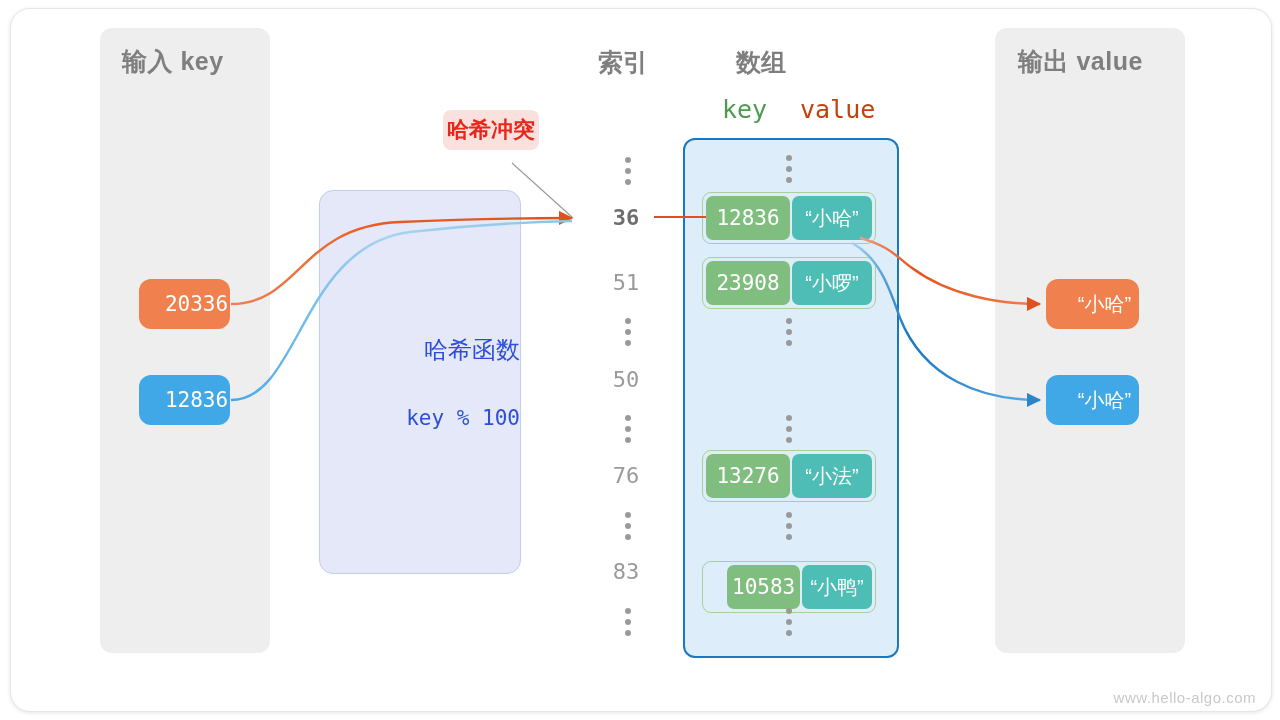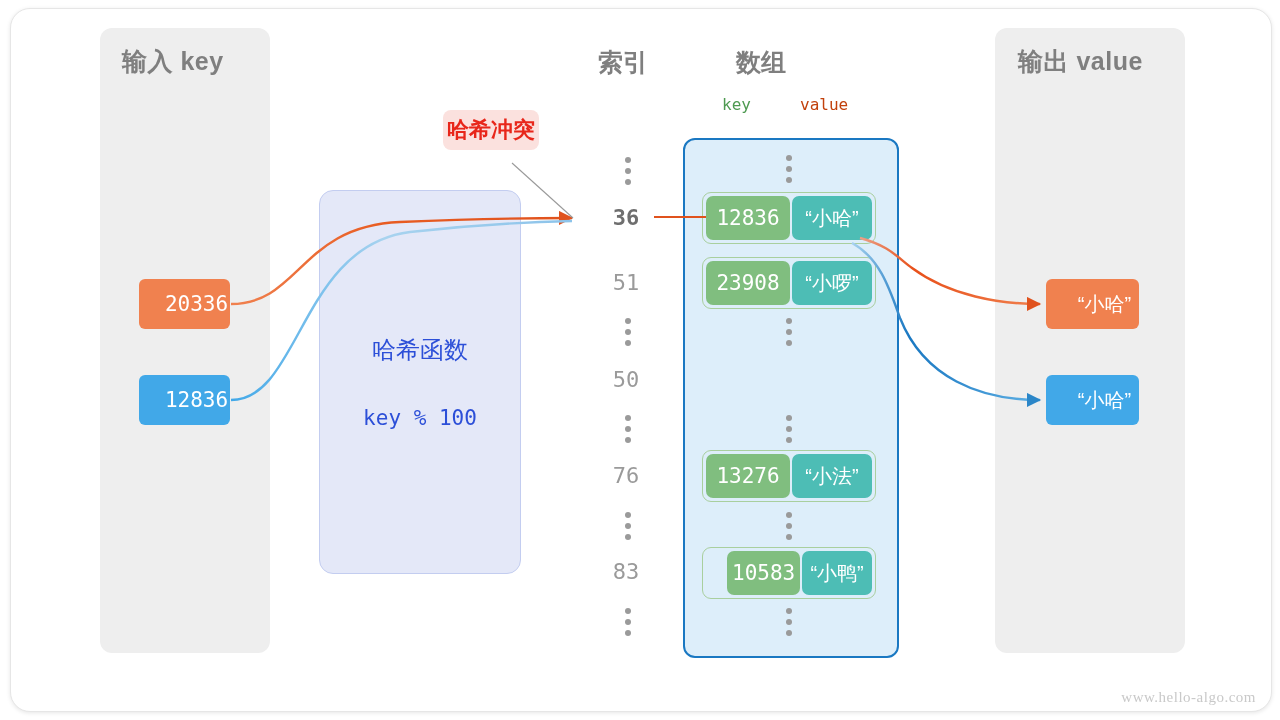--- a/index.html
+++ b/index.html
@@ -49,21 +49,21 @@
   .col-title {
     position: absolute;
     font-weight: bold;
     color: #7f7f7f;
     font-size: 25px;
     white-space: nowrap;
   }
   .kv-label {
     position: absolute;
     font-family: "DejaVu Sans Mono", "Liberation Mono", monospace;
-    font-size: 16px;
+    font-size: 25px;
     white-space: nowrap;
   }
   .kv-key { color: #4e9a51; }
   .kv-val { color: #c2410c; }
 
   
   .collision-badge {
     position: absolute;
     background: #fbe1de;
     color: #e8261a;
@@ -76,39 +76,39 @@
   }
 
   
   .hash-box {
     position: absolute;
     background: #e4e8f8;
     border: 1px solid #c3cdf0;
     border-radius: 14px;
     display: flex;
     flex-direction: column;
-    align-items: center;
+    align-items: flex-end;
     justify-content: center;
     gap: 40px;
   }
   .hash-title {
     color: #2c4fd8;
     font-size: 24px;
     font-weight: normal;
   }
   .hash-expr {
     color: #2c4fd8;
     font-family: "DejaVu Sans Mono", "Liberation Mono", monospace;
     font-size: 21px;
   }
 
   
   .pill {
     position: absolute;
-    border-radius: 6px;
+    border-radius: 12px;
     color: #ffffff;
     font-family: "DejaVu Sans Mono", "Liberation Mono", monospace;
     font-size: 21px;
     display: flex;
     align-items: center;
     justify-content: center;
     box-sizing: border-box;
     padding-left: 24px;
   }
   .pill-orange { background: #f0814f; }
@@ -191,21 +191,21 @@
     width: 1280px;
     height: 720px;
     pointer-events: none;
   }
 
   .watermark {
     position: absolute;
     right: 24px;
     bottom: 14px;
     color: #c9c9c9;
-    font-family: Liberation Serif, serif;
+    font-family: Liberation Sans, sans-serif;
     font-size: 15px;
     letter-spacing: 0.5px;
   }
 </style>
 </head>
 <body>
 
 <div id="stage">
 
   <div class="card-frame"></div>
@@ -308,21 +308,21 @@
     <div class="cell cell-key">13276</div>
     <div class="cell cell-val">“小法”</div>
   </div>
 
   <div class="vdots" style="left:784px; top:512px;">
       <i></i>
       <i></i>
       <i></i>
     </div>
 
-  <div class="bucket" style="left:702px; top:547px; width:174px; height:52px;padding-left:24px;">
+  <div class="bucket" style="left:702px; top:561px; width:174px; height:52px;padding-left:24px;">
     <div class="cell cell-key">10583</div>
     <div class="cell cell-val">“小鸭”</div>
   </div>
 
   <div class="vdots" style="left:784px; top:608px;">
       <i></i>
       <i></i>
       <i></i>
     </div>
 

